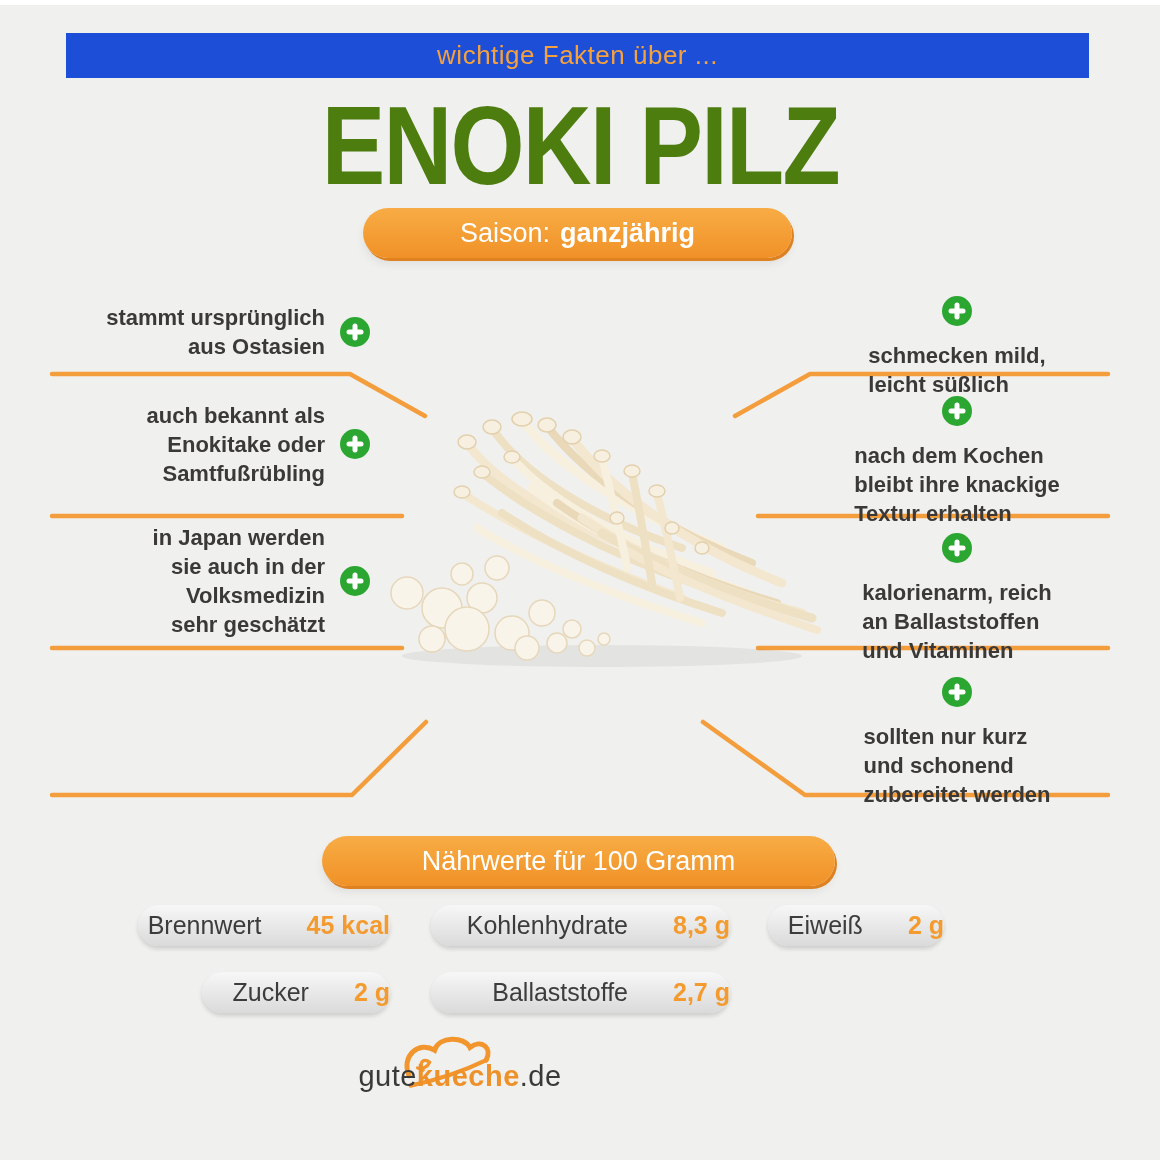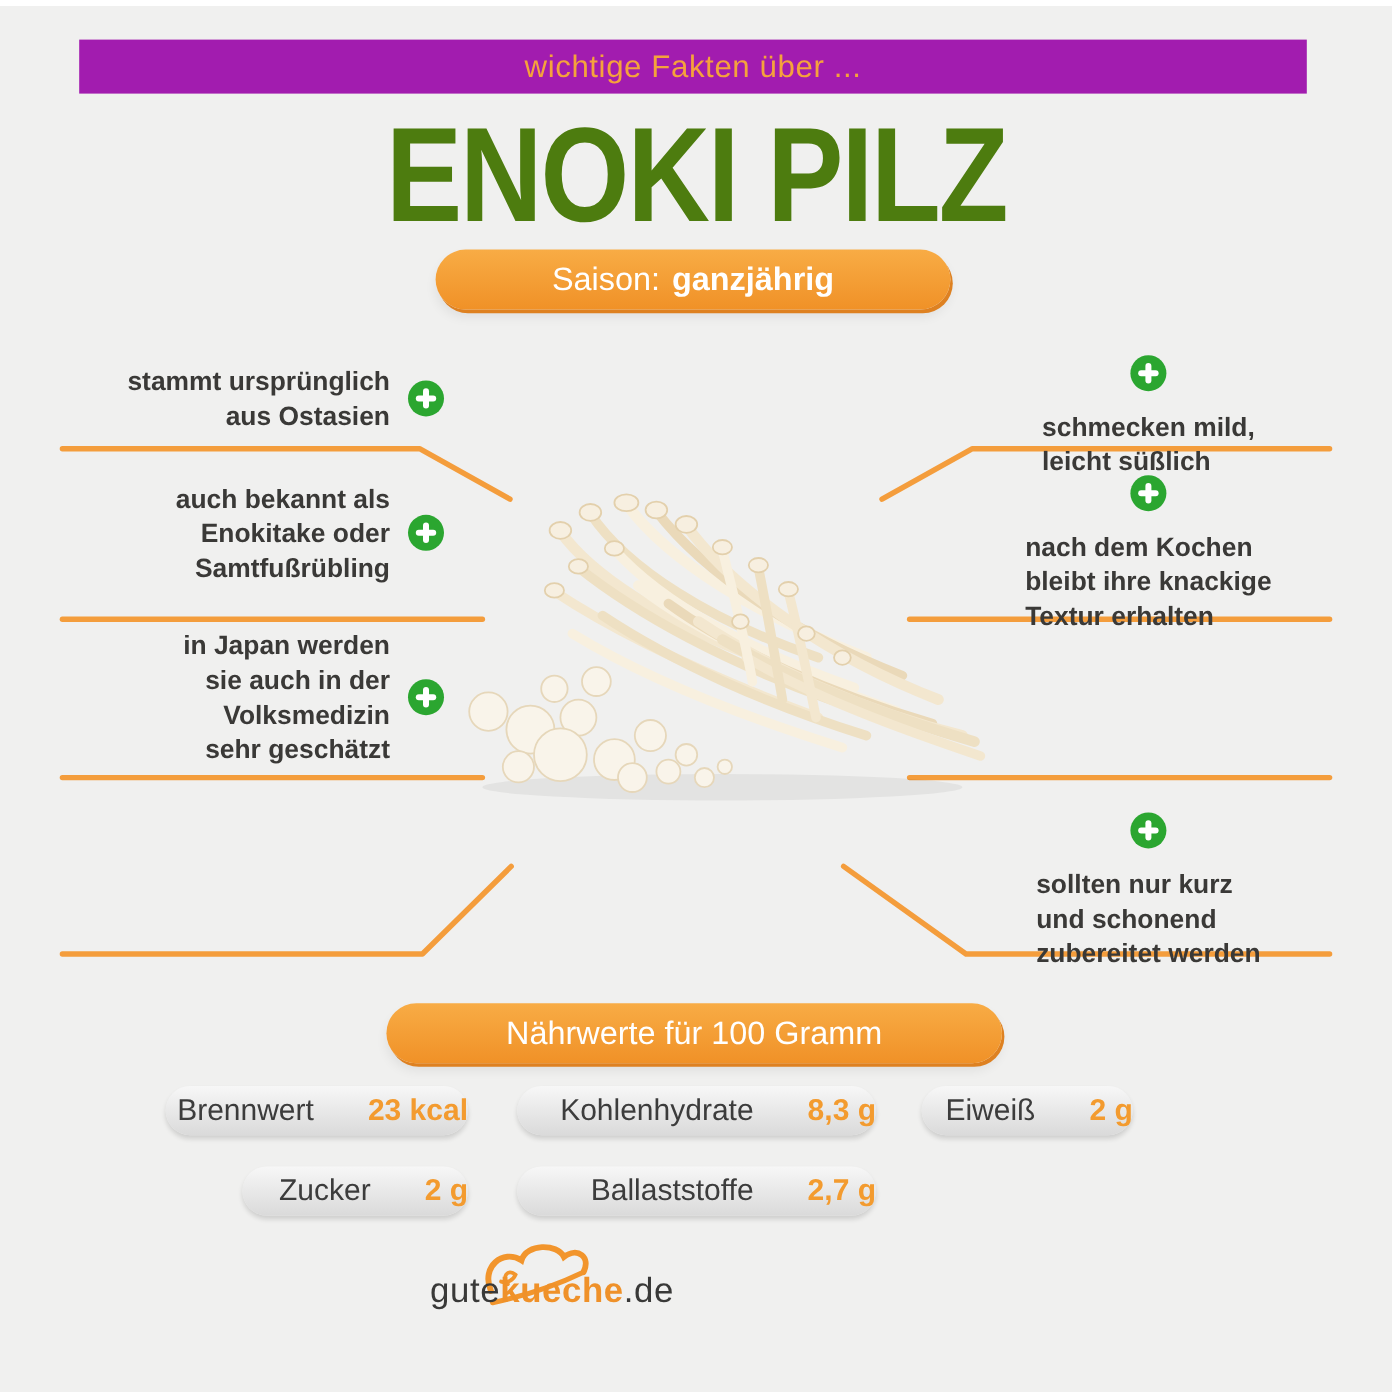--- a/index.html
+++ b/index.html
@@ -8,21 +8,21 @@
     width:1160px;height:1160px;
     background:#f0f0ef;
     overflow:hidden;
     font-family:"Liberation Sans", sans-serif;
   }
   .top-strip{position:absolute;left:0;top:0;width:1160px;height:5px;background:#ffffff;}
 
   
   .tagline-bar{
     position:absolute;left:66px;top:33px;width:1023px;height:45px;
-    background:#a21caf;display:flex;align-items:center;justify-content:center;
+    background:#1d4ed8;display:flex;align-items:center;justify-content:center;
   }
   .tagline-bar span{color:#f5a23c;font-size:26px;letter-spacing:.5px;}
 
   .title{
     position:absolute;left:0;top:96px;width:1160px;text-align:center;
     color:#4d7c0f;font-weight:bold;font-size:112px;line-height:100px;
     letter-spacing:-2px;white-space:nowrap;
   }
   .title .squeeze{display:inline-block;transform:scaleX(.85);transform-origin:center;}
 
@@ -186,34 +186,40 @@
     <span class="plus"></span>
     <div class="fact-text">schmecken mild,
 leicht süßlich</div>
   </div>
   <div class="fact fact-right" style="top:396px;height:96px">
     <span class="plus"></span>
     <div class="fact-text">nach dem Kochen
 bleibt ihre knackige
 Textur erhalten</div>
   </div>
+  <div class="fact fact-right" style="top:533px;height:96px">
+    <span class="plus"></span>
+    <div class="fact-text">kalorienarm, reich
+an Ballaststoffen
+und Vitaminen</div>
+  </div>
   <div class="fact fact-right" style="top:677px;height:96px">
     <span class="plus"></span>
     <div class="fact-text">sollten nur kurz
 und schonend
 zubereitet werden</div>
   </div>
 
   <div class="orange-pill nutrition-pill-header">
     <span>Nährwerte für 100 Gramm</span>
   </div>
 
   <div class="npill" style="left:138px;top:905px;width:252px">
     <span>Brennwert</span>
-    <span class="nvalue">23 kcal</span>
+    <span class="nvalue">45 kcal</span>
   </div>
   <div class="npill" style="left:431px;top:905px;width:299px">
     <span>Kohlenhydrate</span>
     <span class="nvalue">8,3 g</span>
   </div>
   <div class="npill" style="left:768px;top:905px;width:176px">
     <span>Eiweiß</span>
     <span class="nvalue">2 g</span>
   </div>
   <div class="npill" style="left:202px;top:972px;width:188px">

